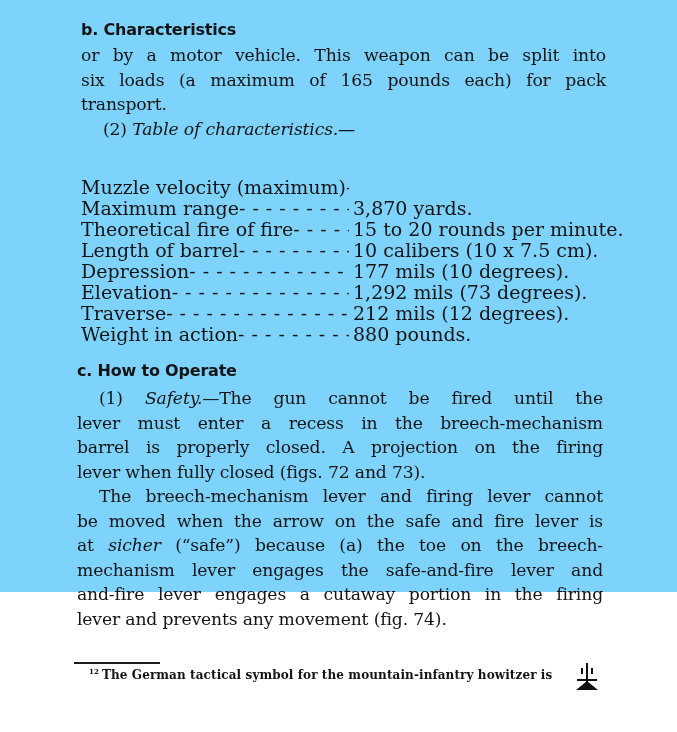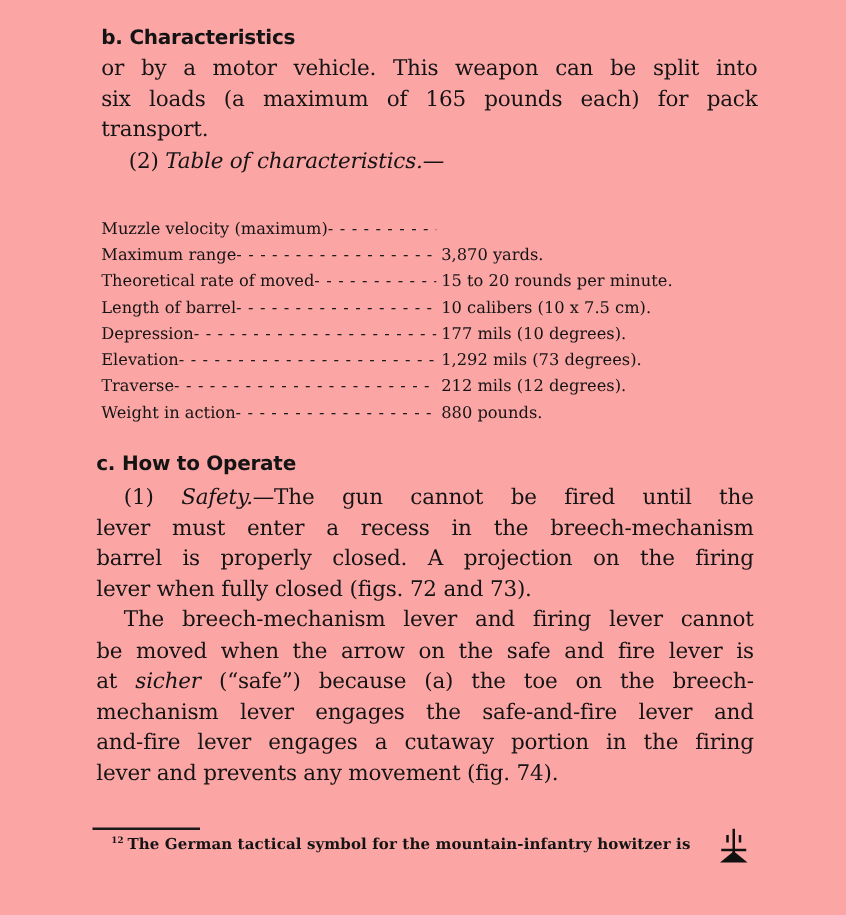--- a/index.html
+++ b/index.html
@@ -1,24 +1,24 @@
 <!DOCTYPE html>
 <html><head>
 <meta charset="utf-8">
 <style>
   html, body { margin: 0; padding: 0; background: #ffffff; }
   body { width: 677px; height: 732px; position: relative; overflow: hidden; color: #141414; }
-  .page { position: absolute; left: 0; top: 0; width: 677px; height: 732px; background: #fca5a5; }
+  .page { position: absolute; left: 0; top: 0; width: 677px; height: 592px; background: #7dd3fc; }
   .heading { position: absolute; font-family: "DejaVu Sans", sans-serif; font-weight: bold; font-size: 16px; letter-spacing: -0.2px; }
   .para { position: absolute; font-family: "DejaVu Serif", serif; font-size: 17.2px; line-height: 24.5px; text-align: justify; letter-spacing: -0.15px; }
   .para .ind { display: inline-block; width: 22px; }
   .para i { font-style: italic; }
   .line { display: block; text-align: justify; text-align-last: justify; white-space: nowrap; }
   .line.last { text-align-last: left; }
-  .table { position: absolute; left: 81px; top: 176px; font-family: "DejaVu Serif", serif; font-size: 13px; }
+  .table { position: absolute; left: 81px; top: 176px; font-family: "DejaVu Serif", serif; font-size: 19px; }
   .row { display: flex; height: 21px; align-items: baseline; white-space: nowrap; }
   .lbl { width: 272px; display: flex; align-items: baseline; overflow: hidden; }
   .lbl .t { flex: none; }
   .lbl .dots { flex: 1; overflow: hidden; letter-spacing: 0.5px; margin-right: 4px; }
   .val { padding-left: 0px; }
   .fn-rule { position: absolute; left: 74px; top: 662px; width: 86px; height: 2px; background: #1a1a1a; }
   .footnote { position: absolute; left: 89px; top: 667px; font-family: "DejaVu Serif", serif; font-weight: bold; font-size: 12px; letter-spacing: 0.1px; }
   .footnote sup { font-size: 7px; vertical-align: 5px; margin-right: 3px; }
   .symbol { position: absolute; left: 575px; top: 662px; width: 24px; height: 32px; }
 </style>
@@ -45,21 +45,21 @@
       </div>
     <div class="row">
         <span class="lbl">
           <span class="t">Maximum range</span>
           <span class="dots">- - - - - - - - - - - - - - - - - - - - - - - - - - - - - - - - - - - -</span>
         </span>
         <span class="val">3,870 yards.</span>
       </div>
     <div class="row">
         <span class="lbl">
-          <span class="t">Theoretical rate of moved</span>
+          <span class="t">Theoretical fire of fire</span>
           <span class="dots">- - - - - - - - - - - - - - - - - - - - - - - - - - - - - - - - - - - -</span>
         </span>
         <span class="val">15 to 20 rounds per minute.</span>
       </div>
     <div class="row">
         <span class="lbl">
           <span class="t">Length of barrel</span>
           <span class="dots">- - - - - - - - - - - - - - - - - - - - - - - - - - - - - - - - - - - -</span>
         </span>
         <span class="val">10 calibers (10 x 7.5 cm).</span>

